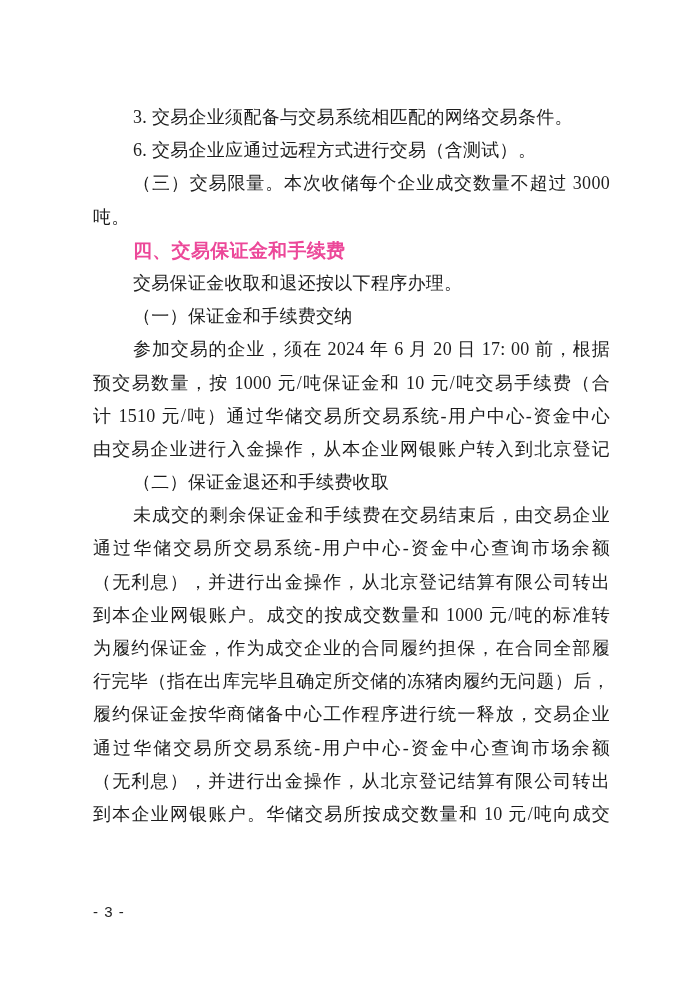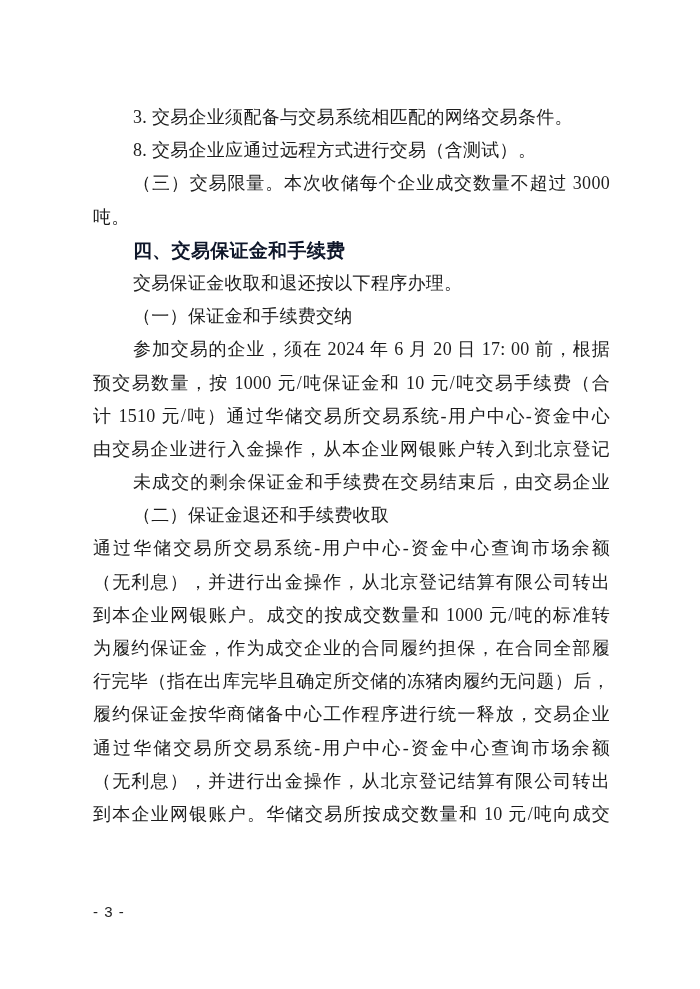--- a/index.html
+++ b/index.html
@@ -35,50 +35,50 @@
     text-align: justify;
     text-align-last: justify;
   }
   .indent {
     text-indent: 40px;
   }
   .heading {
     font-family: "Liberation Sans", "DejaVu Sans", sans-serif;
     font-weight: bold;
     font-size: 19px;
-    color: #0f172a;
+    color: #ec4899;
   }
   .page-footer {
     position: absolute;
     left: 93px;
     top: 903px;
     font-size: 15px;
     letter-spacing: 1px;
     color: #222222;
     font-family: "Liberation Sans", "DejaVu Sans", sans-serif;
   }
 </style>
 </head>
 <body>
 
 <div class="page">
   <div class="text-block">
     <div class="line indent">3. 交易企业须配备与交易系统相匹配的网络交易条件。</div>
-    <div class="line indent">8. 交易企业应通过远程方式进行交易（含测试）。</div>
+    <div class="line indent">6. 交易企业应通过远程方式进行交易（含测试）。</div>
     <div class="line indent fill">（三）交易限量。本次收储每个企业成交数量不超过 3000</div>
     <div class="line">吨。</div>
     <div class="line indent heading">四、交易保证金和手续费</div>
     <div class="line indent">交易保证金收取和退还按以下程序办理。</div>
     <div class="line indent">（一）保证金和手续费交纳</div>
     <div class="line indent fill">参加交易的企业，须在 2024 年 6 月 20 日 17: 00 前，根据</div>
     <div class="line fill">预交易数量，按 1000 元/吨保证金和 10 元/吨交易手续费（合</div>
     <div class="line fill">计 1510 元/吨）通过华储交易所交易系统-用户中心-资金中心</div>
     <div class="line fill">由交易企业进行入金操作，从本企业网银账户转入到北京登记</div>
+    <div class="line indent">（二）保证金退还和手续费收取</div>
     <div class="line indent fill">未成交的剩余保证金和手续费在交易结束后，由交易企业</div>
-    <div class="line indent">（二）保证金退还和手续费收取</div>
     <div class="line fill">通过华储交易所交易系统-用户中心-资金中心查询市场余额</div>
     <div class="line fill">（无利息），并进行出金操作，从北京登记结算有限公司转出</div>
     <div class="line fill">到本企业网银账户。成交的按成交数量和 1000 元/吨的标准转</div>
     <div class="line fill">为履约保证金，作为成交企业的合同履约担保，在合同全部履</div>
     <div class="line fill">行完毕（指在出库完毕且确定所交储的冻猪肉履约无问题）后，</div>
     <div class="line fill">履约保证金按华商储备中心工作程序进行统一释放，交易企业</div>
     <div class="line fill">通过华储交易所交易系统-用户中心-资金中心查询市场余额</div>
     <div class="line fill">（无利息），并进行出金操作，从北京登记结算有限公司转出</div>
     <div class="line fill">到本企业网银账户。华储交易所按成交数量和 10 元/吨向成交</div>
   </div>

